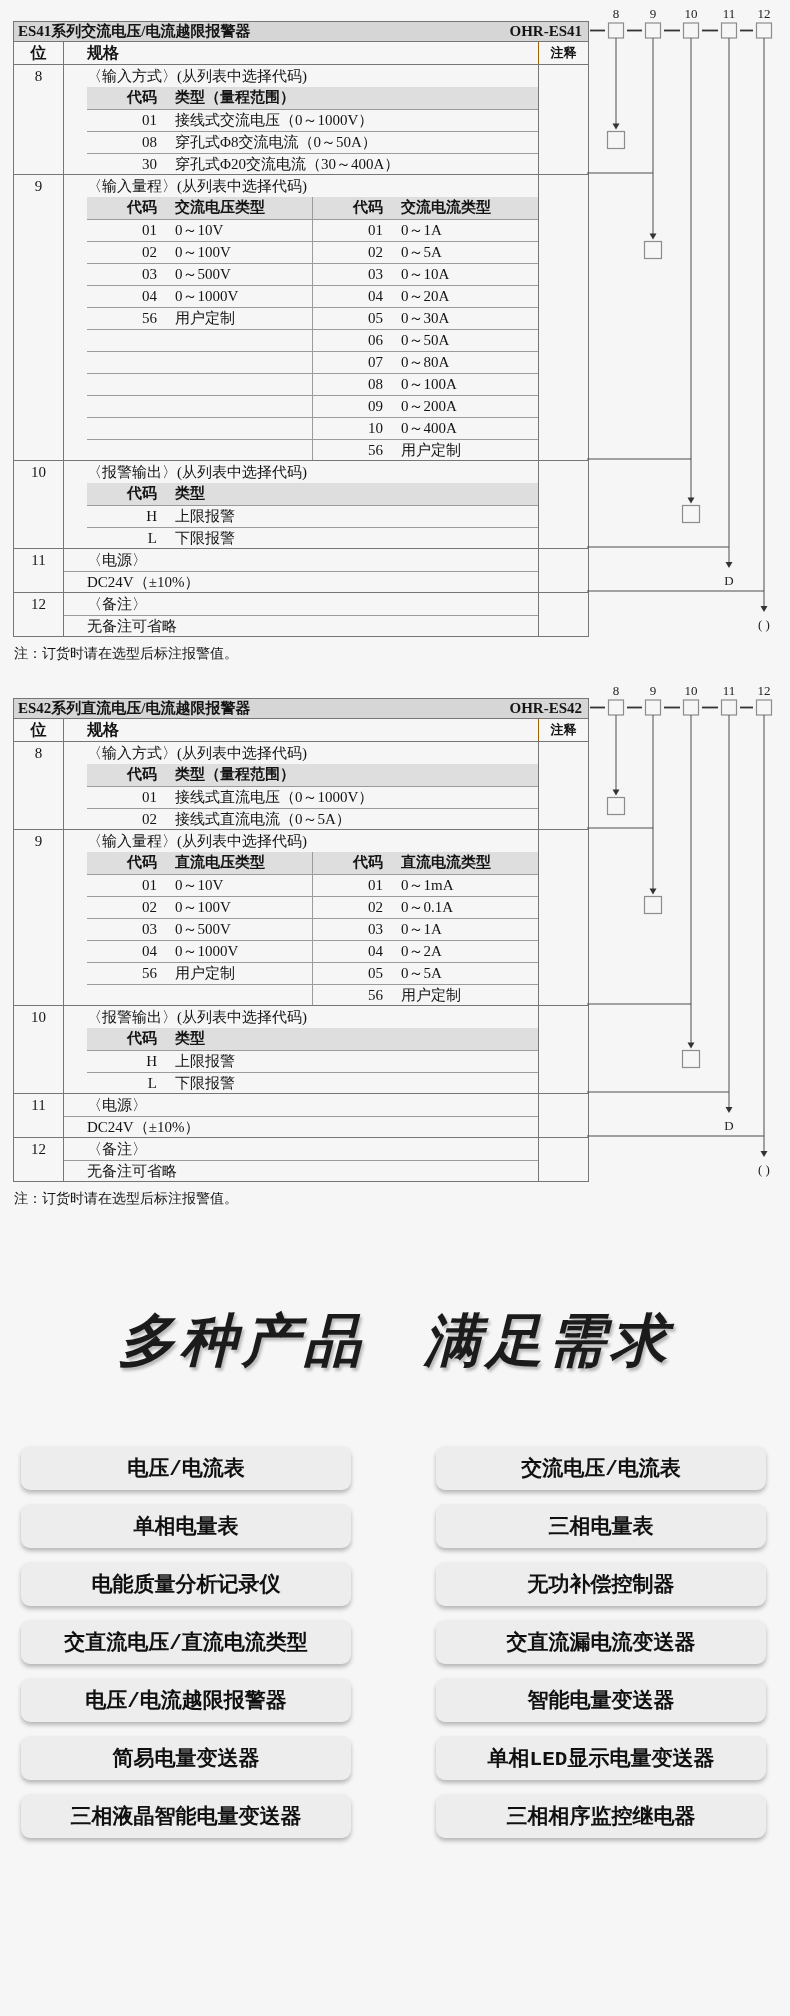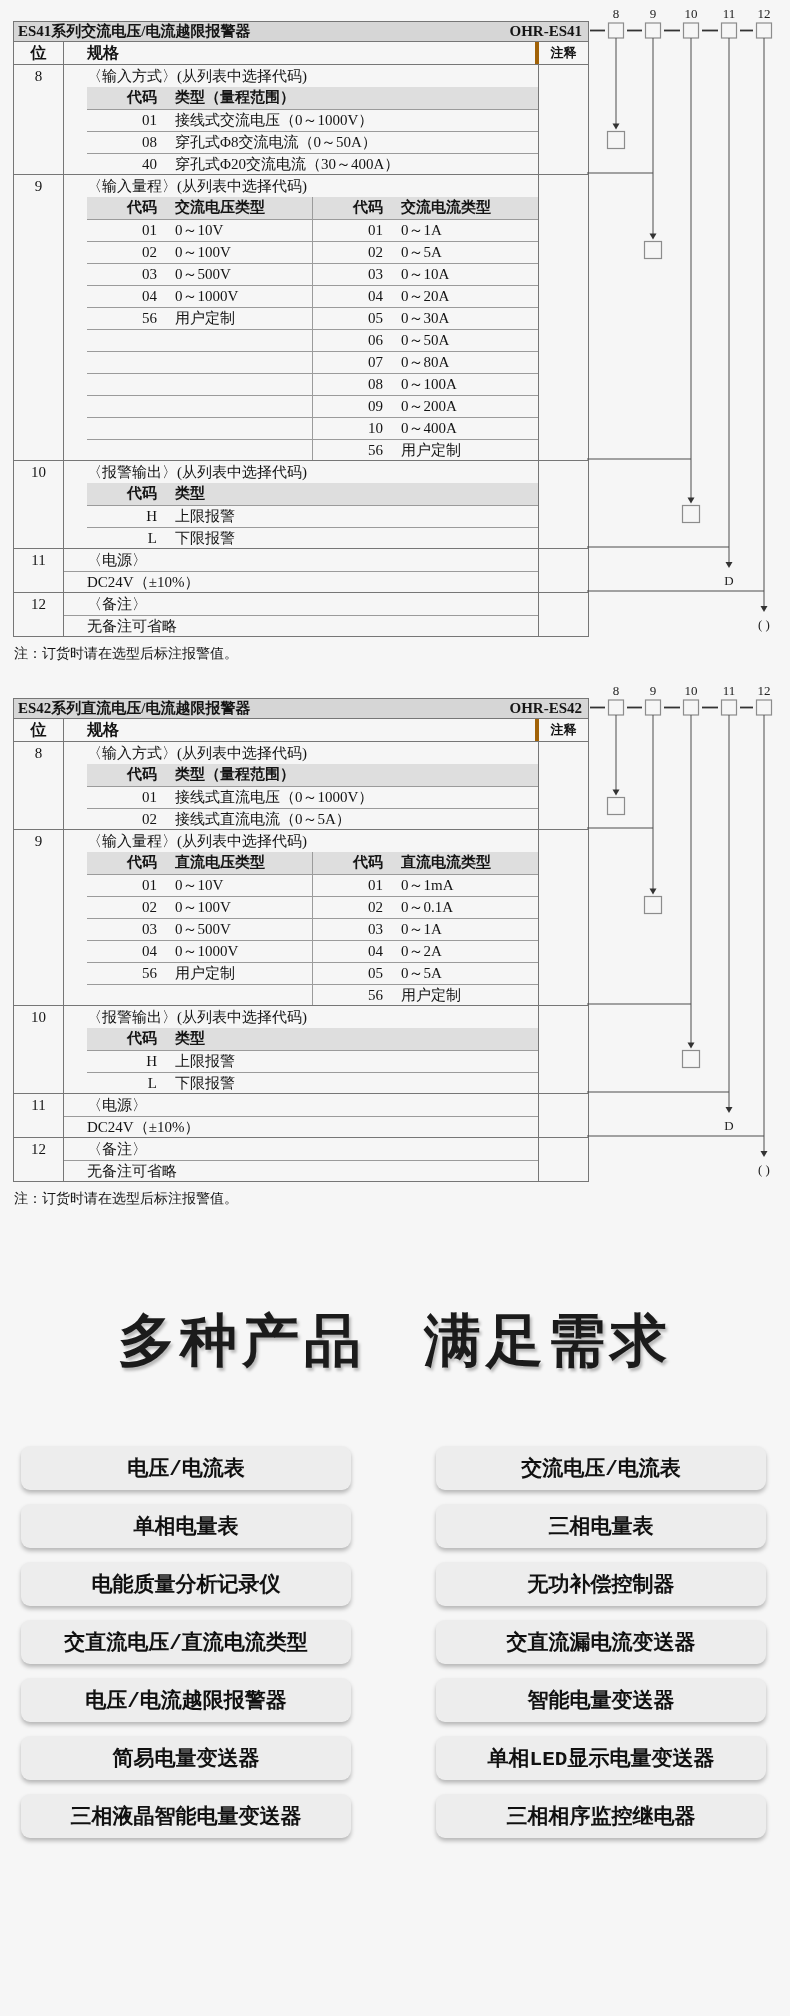--- a/index.html
+++ b/index.html
@@ -15,21 +15,21 @@
     border:1px solid #767676;background:#f6f6f6;
   }
   .title-row{
     height:19px;background:#d6d6d6;display:flex;justify-content:space-between;
     align-items:center;padding:0 6px 0 4px;font-weight:bold;font-size:15px;line-height:19px;
     white-space:nowrap;
   }
   .head-row{display:flex;height:23px;line-height:22px;font-weight:bold;font-size:16px;
     border-top:1px solid #767676;overflow:hidden}
   .hd-pos{width:50px;text-align:center;border-right:1px solid #767676}
-  .hd-spec{flex:1;padding-left:23px;border-right:4px solid #a16207}
+  .hd-spec{flex:1;padding-left:23px;border-right:1px solid #a16207}
   .hd-note{width:49px;text-align:center;font-size:13px}
   .section{display:flex;border-top:1px solid #767676;font-size:15px;overflow:hidden}
   .sec-pos{width:50px;border-right:1px solid #767676;text-align:center;line-height:22px}
   .sec-spec{flex:1;border-right:1px solid #767676;min-width:0}
   .sec-note{width:49px}
   .sec-header{height:22px;line-height:22px;padding-left:23px;white-space:nowrap}
   .sub{margin-left:23px}
   .line{display:flex;height:22px;line-height:21px;white-space:nowrap}
   .sub-head{background:#dedede;font-weight:bold}
   .bt{border-top:1px solid #9b9b9b}
@@ -39,21 +39,21 @@
   .dual-right{flex:1;display:flex}
   .plain-line{height:22px;line-height:21px;padding-left:23px;border-top:1px solid #9b9b9b;white-space:nowrap}
   .tbl-note{position:absolute;left:14px;font-size:14px;white-space:nowrap}
   .diagram{position:absolute;left:0}
   
   .banner{
     position:absolute;left:0;top:1285px;width:790px;height:112px;
     display:flex;justify-content:center;align-items:center;gap:58px;
     font-family:"Liberation Sans","DejaVu Sans",sans-serif;font-weight:bold;
     font-size:57px;letter-spacing:5px;color:#1b1b1b;
-    text-shadow:2px 3px 3px rgba(0,0,0,0.25);white-space:nowrap;
+    text-shadow:2px 3px 3px rgba(0,0,0,0.25);white-space:nowrap;font-style:italic;
   }
   .btn-grid{position:absolute;left:21px;top:1446px;width:746px}
   .btn-row{display:flex;margin-bottom:14px}
   .pbtn{
     height:44px;border-radius:9px;background:#ededed;
     box-shadow:0 3px 4px rgba(0,0,0,0.26);
     display:flex;align-items:center;justify-content:center;
     font-family:Liberation Mono, monospace;font-weight:bold;
     font-size:21px;color:#101010;cursor:pointer;white-space:nowrap;
   }
@@ -85,21 +85,21 @@
             </div>
             <div class="line bt">
               <div class="code">01</div>
               <div class="name">接线式交流电压（0～1000V）</div>
             </div>
             <div class="line bt">
               <div class="code">08</div>
               <div class="name">穿孔式Φ8交流电流（0～50A）</div>
             </div>
             <div class="line bt">
-              <div class="code">40</div>
+              <div class="code">30</div>
               <div class="name">穿孔式Φ20交流电流（30～400A）</div>
             </div>
           </div>
         </div>
         <div class="sec-note"></div>
       </div>
       <div class="section" style="height: 286px;">
         <div class="sec-pos">9</div>
         <div class="sec-spec">
           <div class="sec-header">〈输入量程〉(从列表中选择代码)</div>

